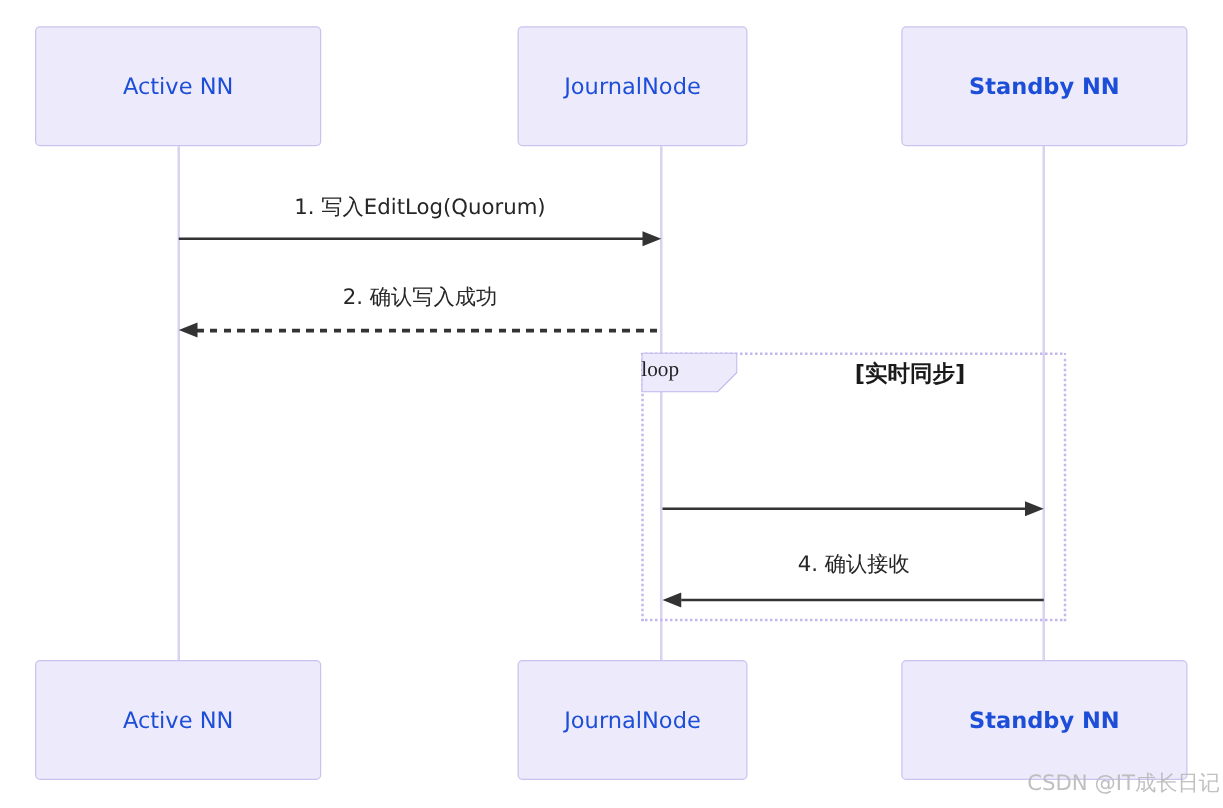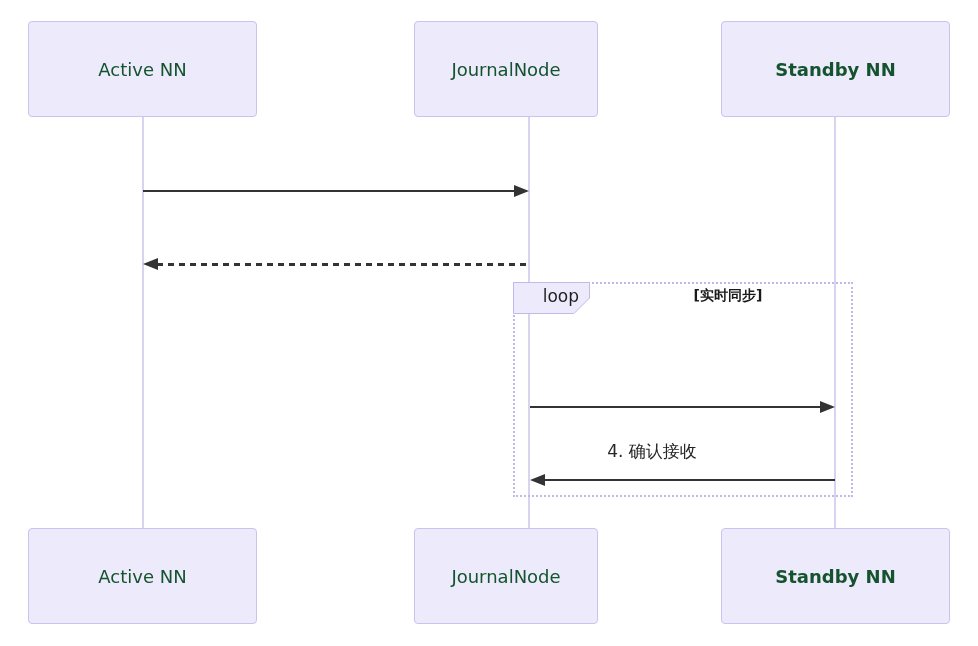--- a/index.html
+++ b/index.html
@@ -20,21 +20,21 @@
     position: absolute;
     width: 229px;
     height: 96px;
     background: #ECEAFB;
     border: 1px solid #CCC2F0;
     border-radius: 4px;
     display: flex;
     align-items: center;
     justify-content: center;
     font-size: 18px;
-    color: #14532d;
+    color: #1d4ed8;
     box-sizing: border-box;
     z-index: 2;
   }
   .row-top    { top: 21px; }
   .row-bottom { top: 528px; }
   .col-a { left: 28px; }
   .col-j { left: 414px; width: 184px; }
   .col-s { left: 721px; font-weight: bold; }
 
   
@@ -100,31 +100,32 @@
     width: 77px;
     height: 32px;
     z-index: 4;
   }
   .loop-label svg { position: absolute; left: 0; top: 0; }
   .loop-label .kw {
     position: absolute;
     left: 0;
     top: 4px;
     width: 66px;
-    text-align: right;
+    text-align: left;
     font-size: 17px;
     color: #1f1f1f;
+    font-family: Liberation Serif, serif;
   }
   .loop-title {
     position: absolute;
     left: 728px;
     top: 287px;
     transform: translateX(-50%);
     white-space: nowrap;
-    font-size: 14px;
+    font-size: 18px;
     font-weight: 700;
     color: #1a1a1a;
     z-index: 4;
   }
 
   
   .watermark {
     position: absolute;
     right: 2px;
     top: 615px;
@@ -146,46 +147,49 @@
   <div class="actor-box row-top col-a">
     <span>Active NN</span>
   </div>
   <div class="actor-box row-top col-j">
     <span>JournalNode</span>
   </div>
   <div class="actor-box row-top col-s">
     <span>Standby NN</span>
   </div>
 
+  <div class="msg-label" style="left:336px; top:154px;">1. 写入EditLog(Quorum)</div>
   <div class="msg-line-solid" style="left:143px; top:190px; width:373px;"></div>
   <div class="arrowhead right" style="left:514px; top:185px;"></div>
 
+  <div class="msg-label" style="left:336px; top:226px;">2. 确认写入成功</div>
   <div class="msg-line-dashed" style="left:157px; top:263px; width:372px;"></div>
   <div class="arrowhead left" style="left:143px; top:258px;"></div>
 
   <div class="loop-box"></div>
   <div class="loop-label">
     <svg width="77" height="32" viewBox="0 0 77 32">
       <polygon points="0.5,0.5 76.5,0.5 76.5,16 61,31.5 0.5,31.5" fill="#ECEAFB" stroke="#C3B7EE" stroke-width="1"></polygon>
     </svg>
     <span class="kw">loop</span>
   </div>
   <div class="loop-title">[实时同步]</div>
 
   <div class="msg-line-solid" style="left:530px; top:406px; width:291px;"></div>
   <div class="arrowhead right" style="left:820px; top:401px;"></div>
 
-  <div class="msg-label" style="left:652px; top:440px;">4. 确认接收</div>
+  <div class="msg-label" style="left:683px; top:440px;">4. 确认接收</div>
   <div class="msg-line-solid" style="left:545px; top:479px; width:290px;"></div>
   <div class="arrowhead left" style="left:530px; top:474px;"></div>
 
   <div class="actor-box row-bottom col-a">
     <span>Active NN</span>
   </div>
   <div class="actor-box row-bottom col-j">
     <span>JournalNode</span>
   </div>
   <div class="actor-box row-bottom col-s">
     <span>Standby NN</span>
   </div>
 
+  <div class="watermark">CSDN @IT成长日记</div>
 
 </div>
 
 </body></html>

